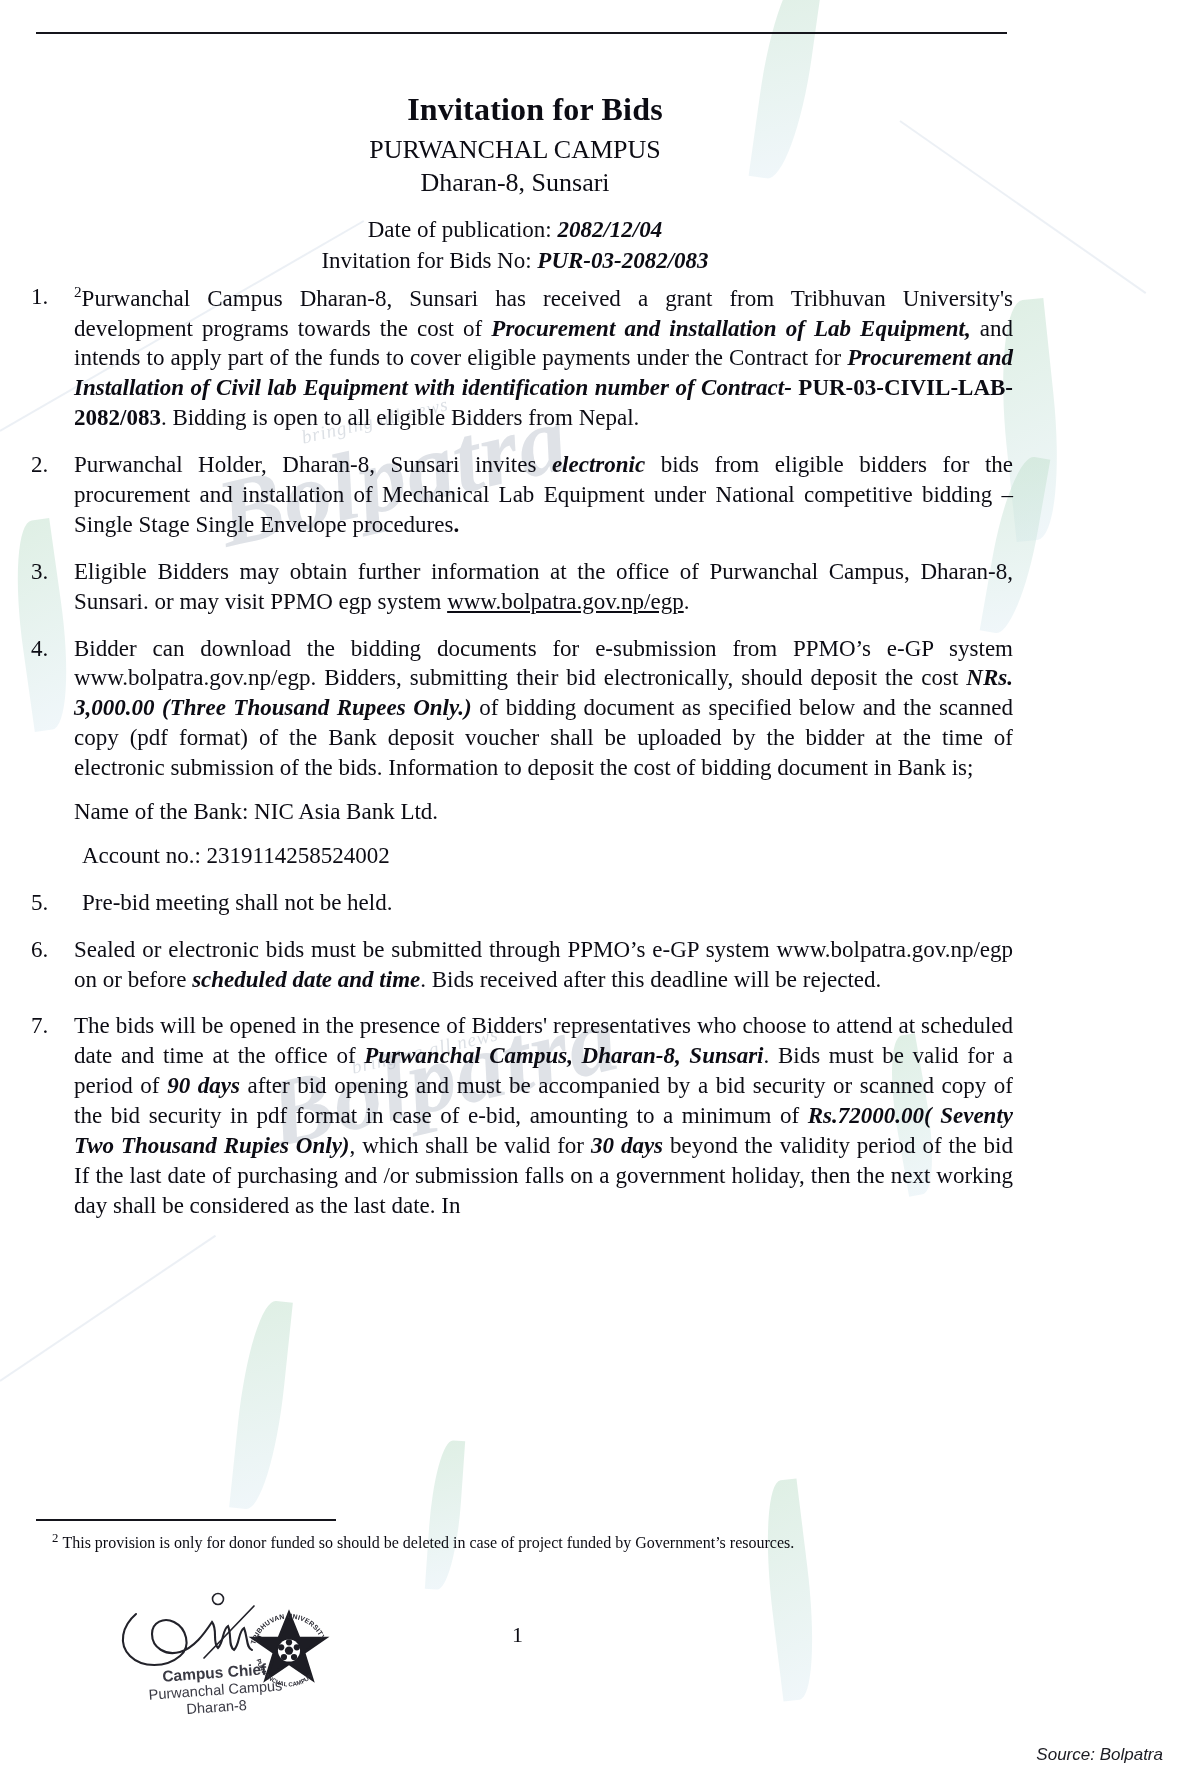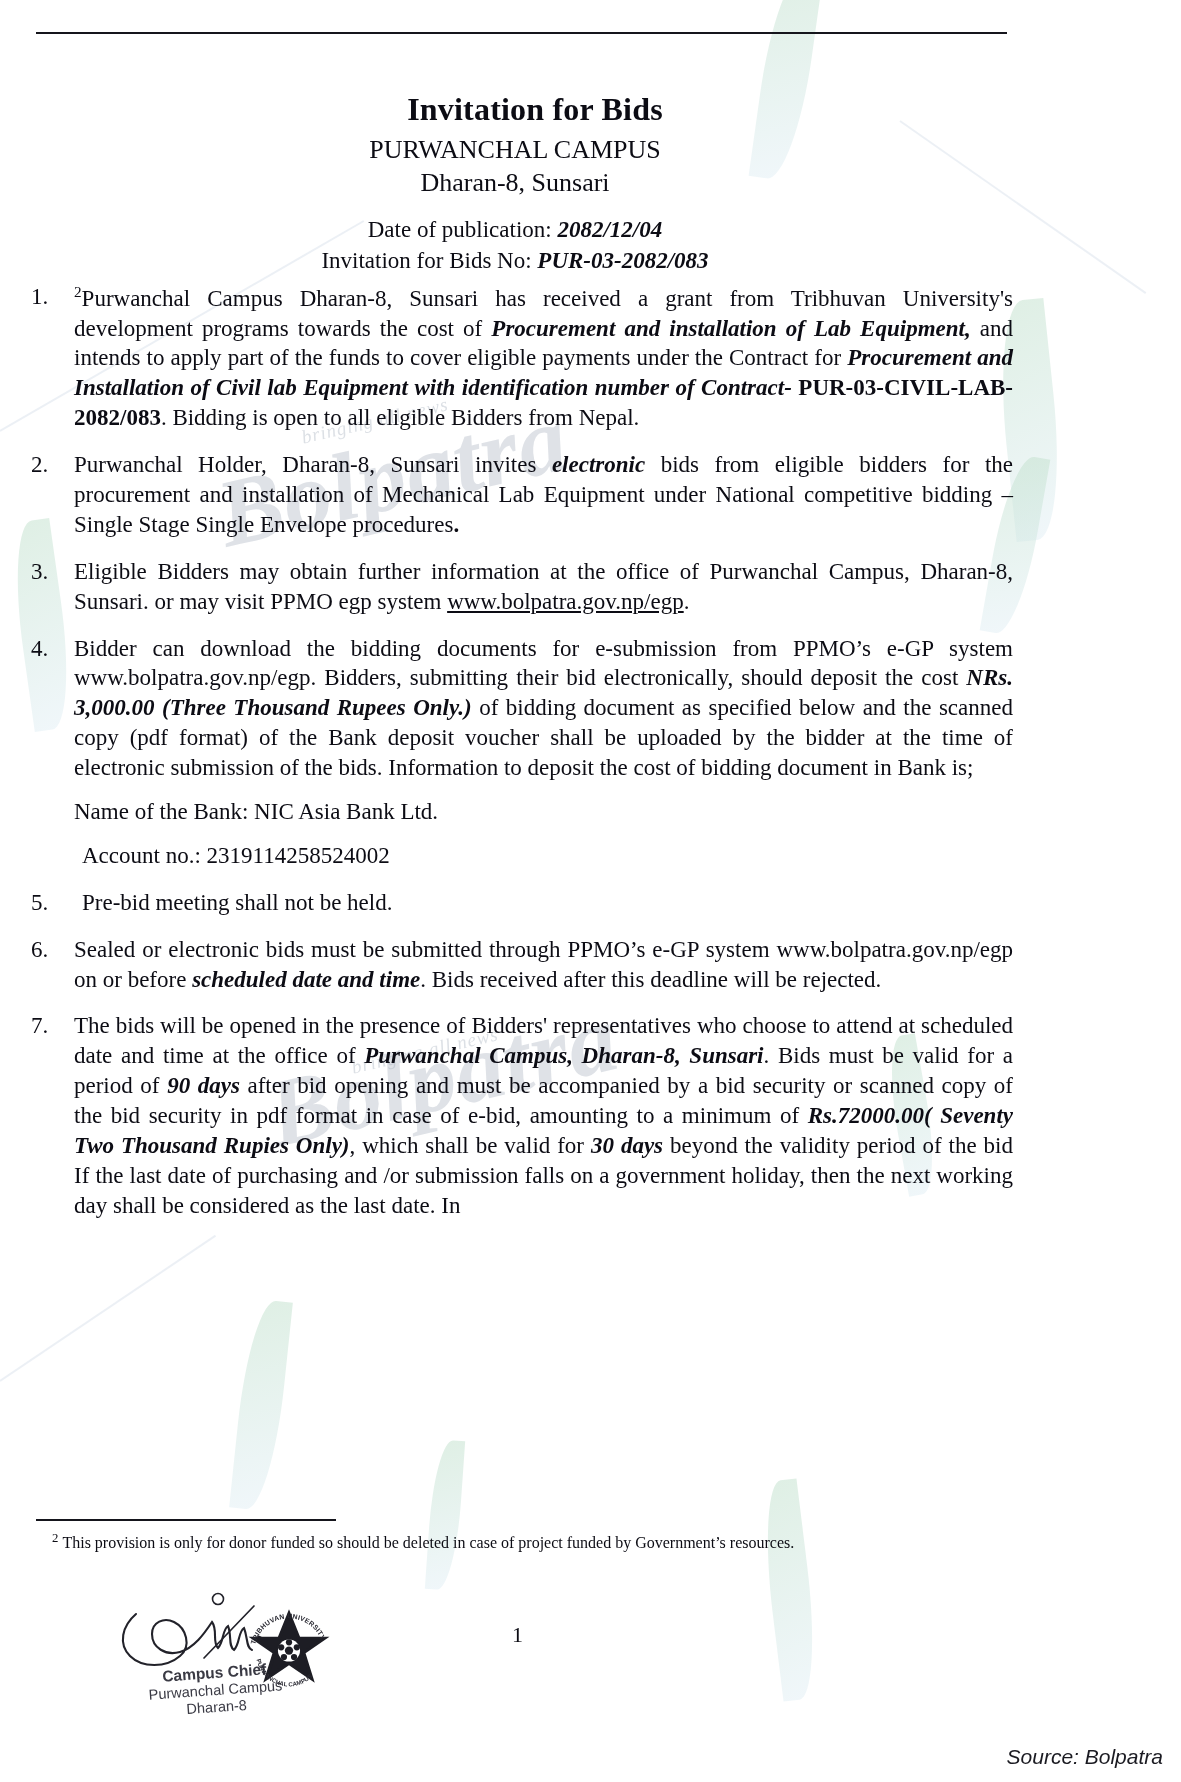--- a/index.html
+++ b/index.html
@@ -205,21 +205,21 @@
     text-align: center;
     font-size: 22px;
   }
 
   .source {
     position: absolute;
     right: 18px;
     top: 1745px;
     font-family: "Liberation Sans", sans-serif;
     font-style: italic;
-    font-size: 21px;
+    font-size: 17px;
     color: #1b1b22;
   }
 </style>
 </head>
 <body>
 
 <div class="page">
 
   <div class="wm-layer">
     <div class="wm-leaf leaf1"></div>

